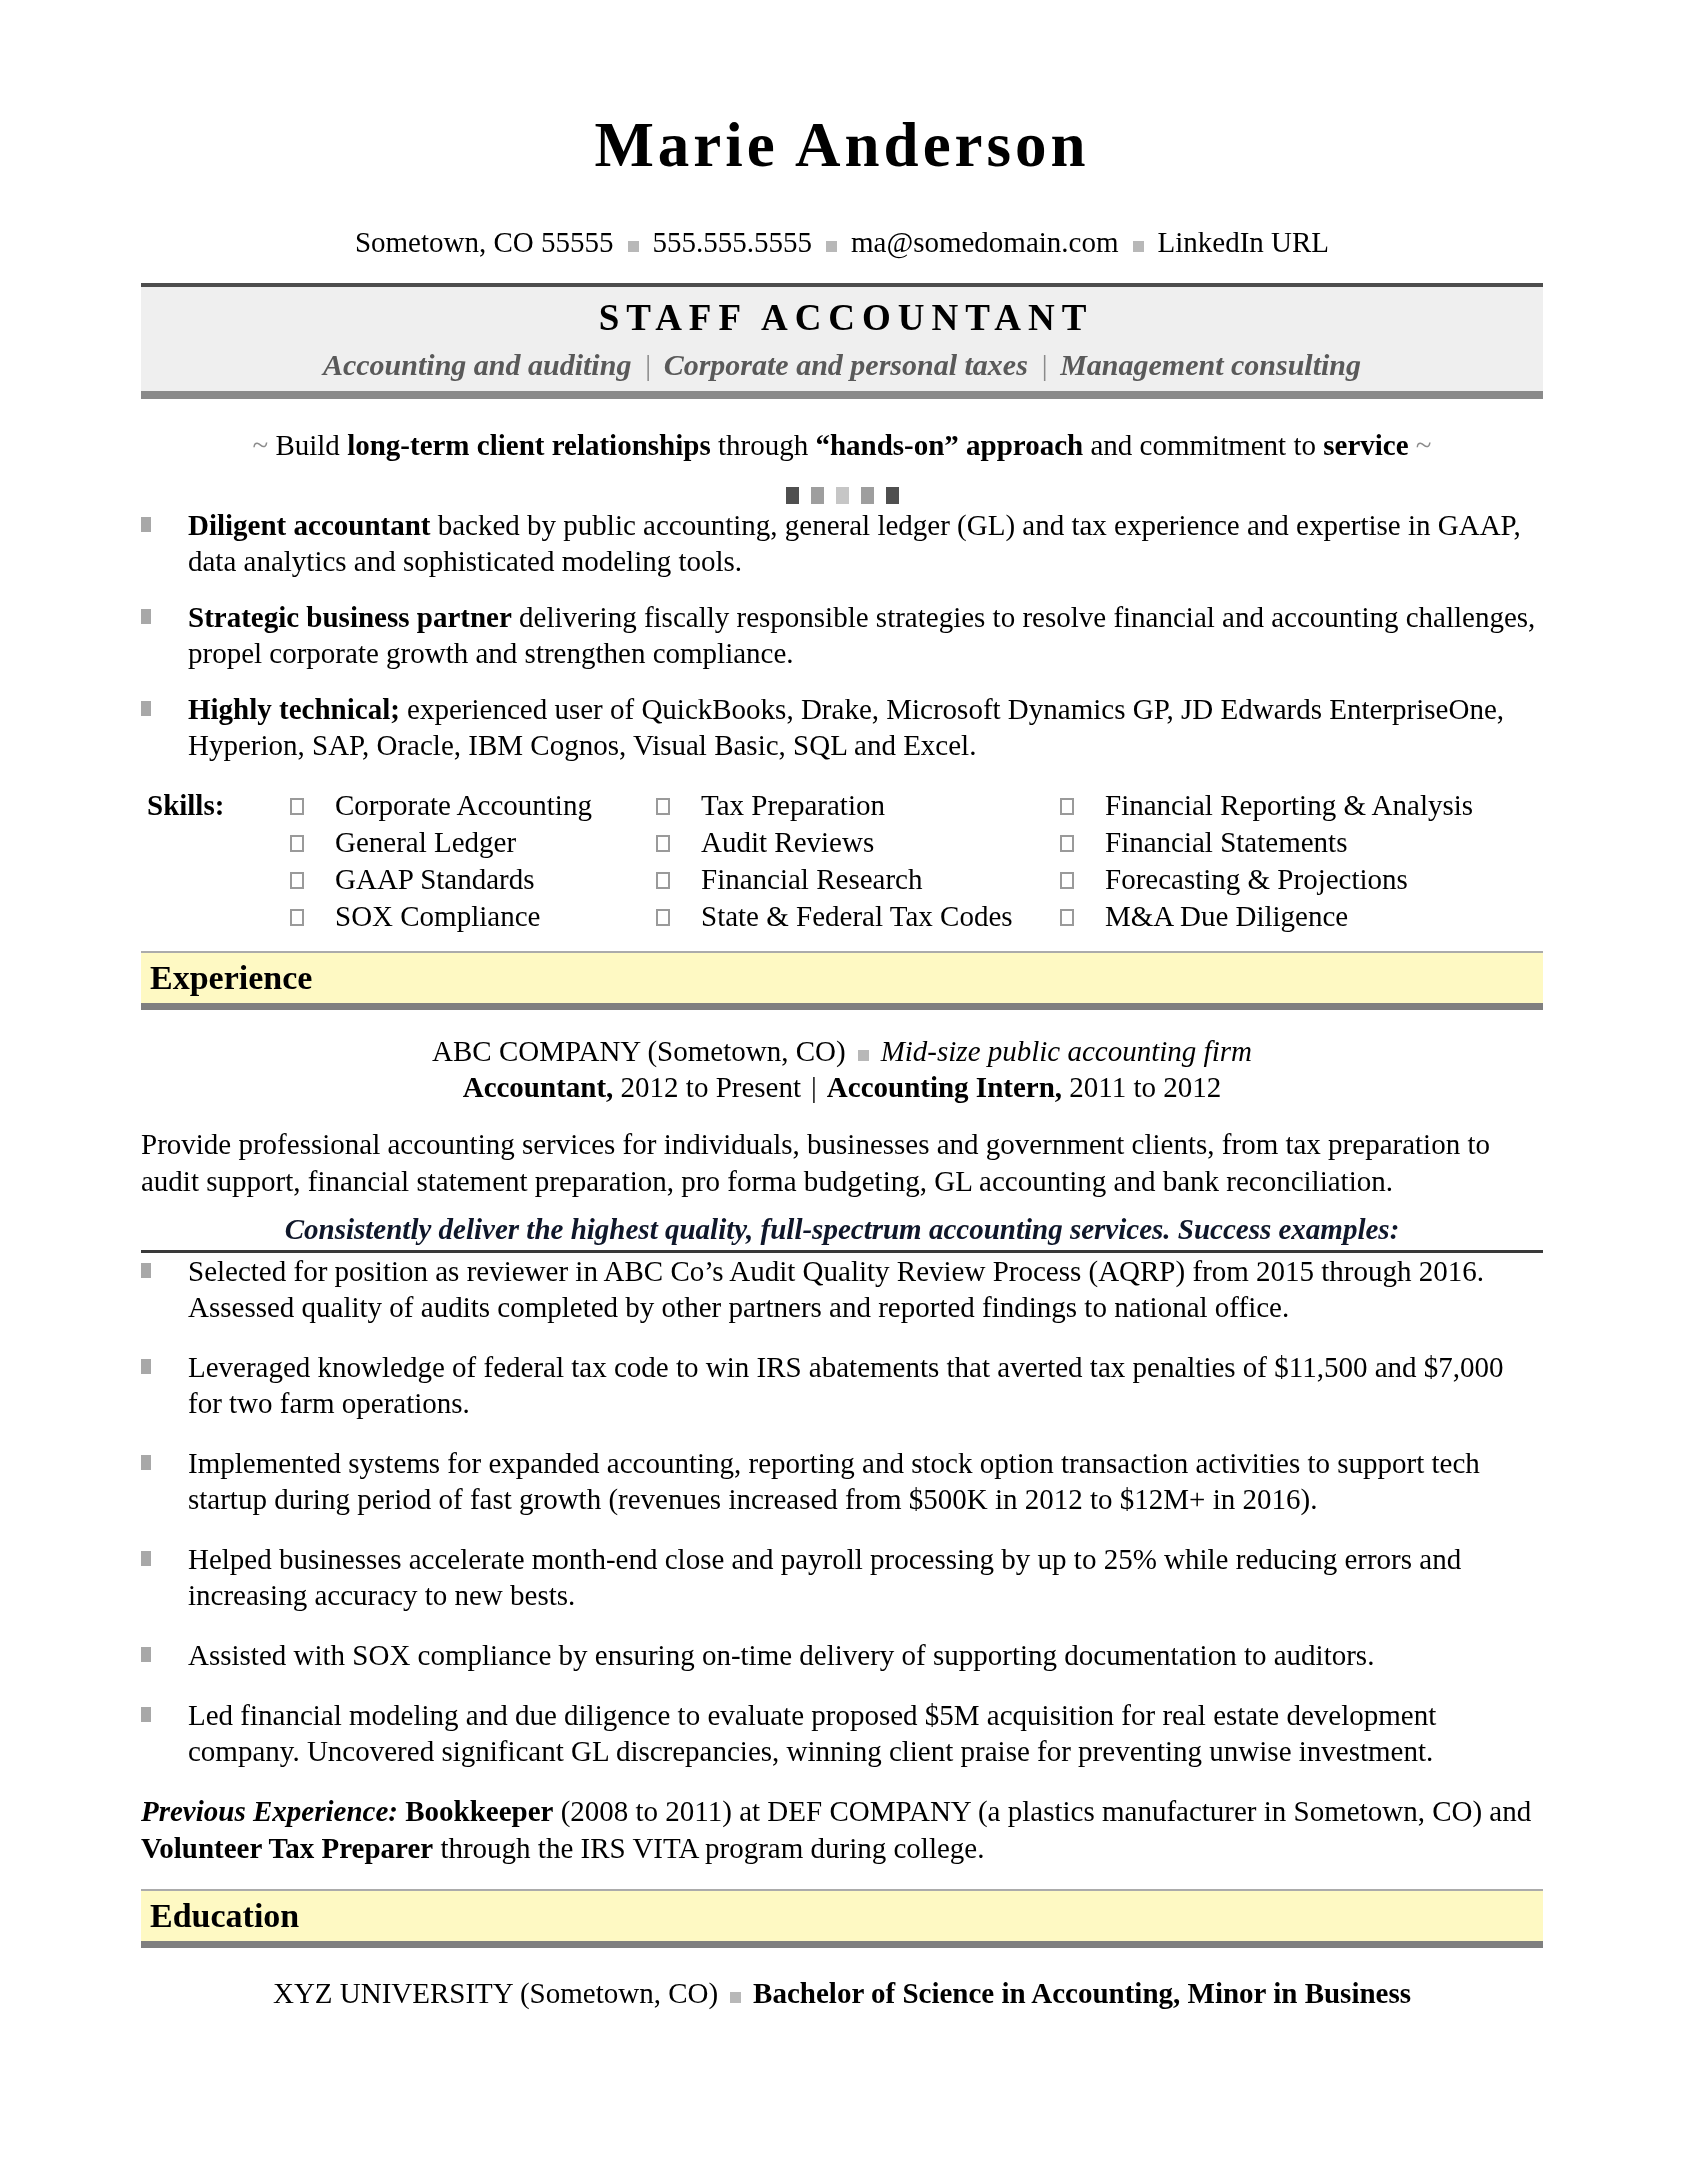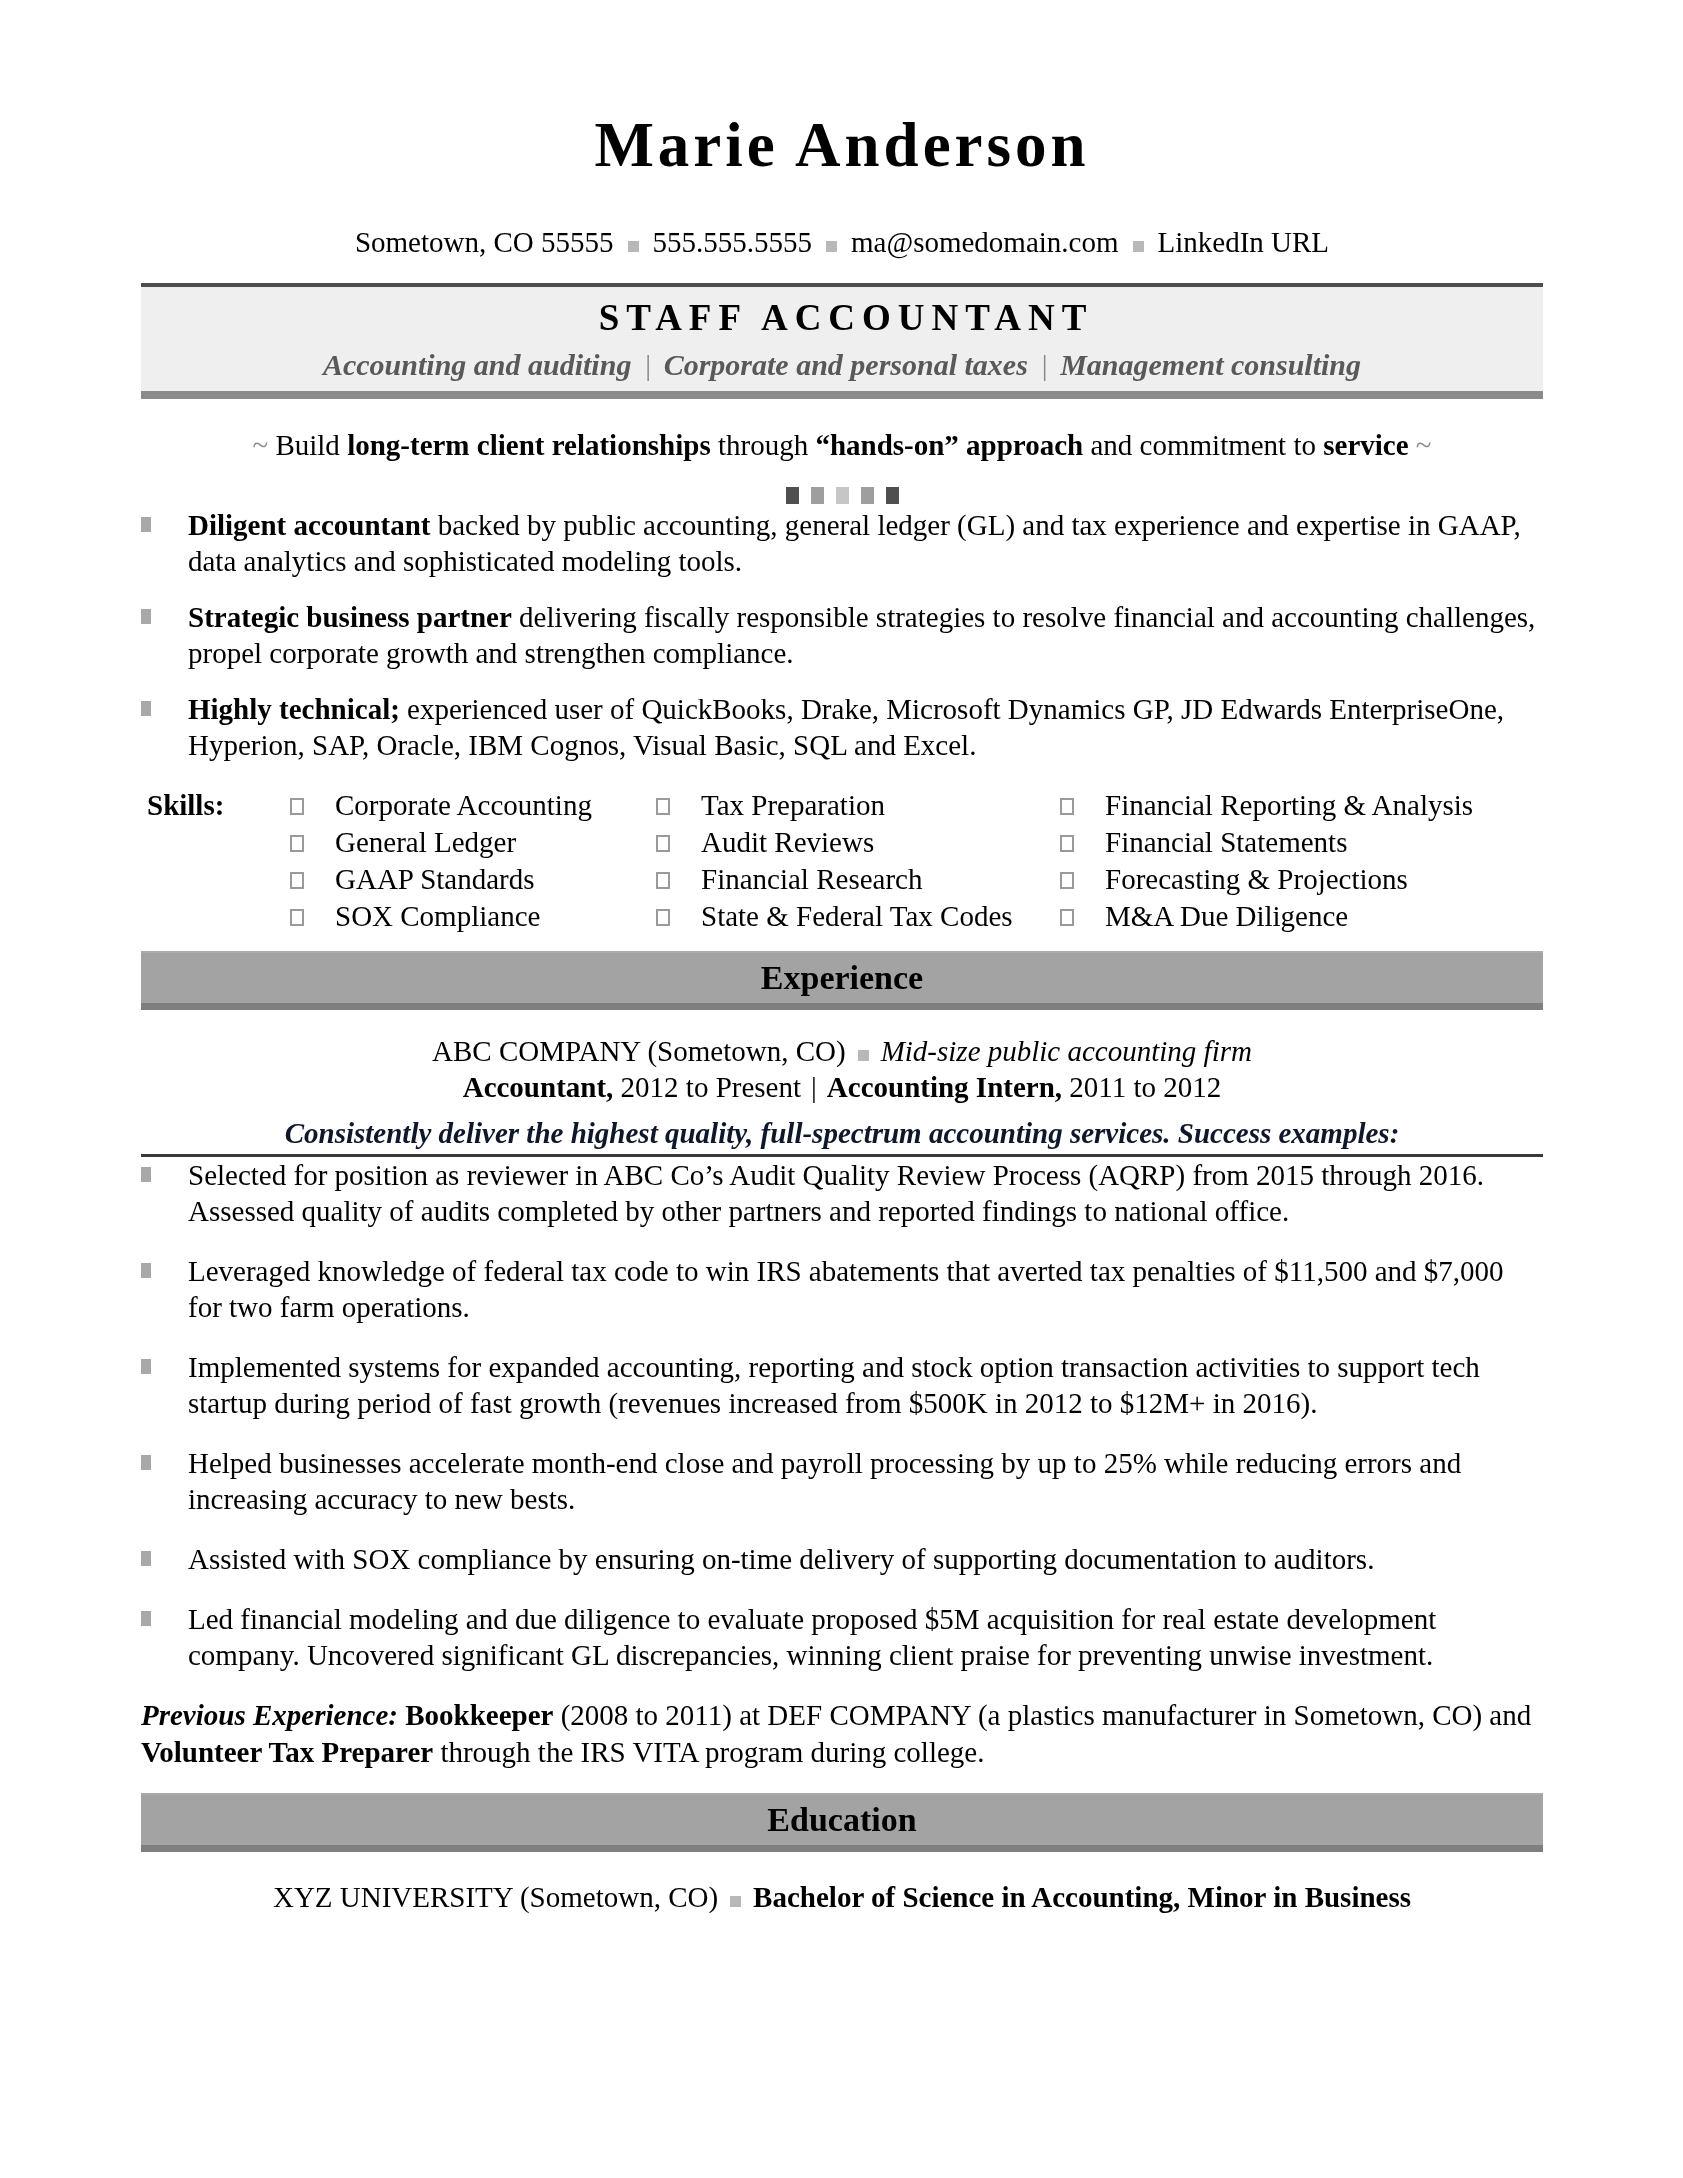--- a/index.html
+++ b/index.html
@@ -59,21 +59,21 @@
   .skill-col3 { flex:1 1 auto; }
   .skill-li { display:flex; }
   .hollow-bullet {
     flex:0 0 auto; width:10px; height:13px; border:2px solid #9a9a9a;
     background:#fff; margin:11px 0 0 0;
   }
   .skill-li .btxt { margin-left:31px; }
 
   
   .section-header {
-    background:#a3a3a3; text-align:center;
+    background:#fef9c3; text-align:left;
     border-top:2px solid #ababab; border-bottom:7px solid #7f7f7f;
     padding:4px 9px;
   }
   .section-header .stitle { font-size:34px; font-weight:700; line-height:42px; }
   .sh-exp { margin-top:16px; }
   .sh-edu { margin-top:22px; }
 
   
   .company-line { margin-top:24px; text-align:center; font-size:29px; line-height:34px; }
   .isq { display:inline-block; width:11px; height:11px; background:#b8b8b8; margin:0 12px; }
@@ -193,20 +193,21 @@
   </div>
 
   <div class="section-header sh-exp">
     <div class="stitle">Experience</div>
   </div>
 
   <div class="company-line"><span>ABC COMPANY (Sometown, CO)</span><span class="isq"></span><span class="company-desc">Mid-size public accounting firm</span></div>
 
   <div class="roles-line"><b>Accountant,</b><span> 2012 to Present</span><span class="vsep">|</span><b>Accounting Intern,</b><span> 2011 to 2012</span></div>
 
+  <div class="intro">Provide professional accounting services for individuals, businesses and government clients, from tax preparation to audit support, financial statement preparation, pro forma budgeting, GL accounting and bank reconciliation.</div>
 
   <div class="quality">Consistently deliver the highest quality, full-spectrum accounting services. Success examples:</div>
 
   <ul class="plain exp-bullets">
     <li class="bullet-li">
         <span class="sq-bullet"></span>
         <span class="btxt">Selected for position as reviewer in ABC Co’s Audit Quality Review Process (AQRP) from 2015 through 2016. Assessed quality of audits completed by other partners and reported findings to national office.</span>
       </li>
     <li class="bullet-li">
         <span class="sq-bullet"></span>

